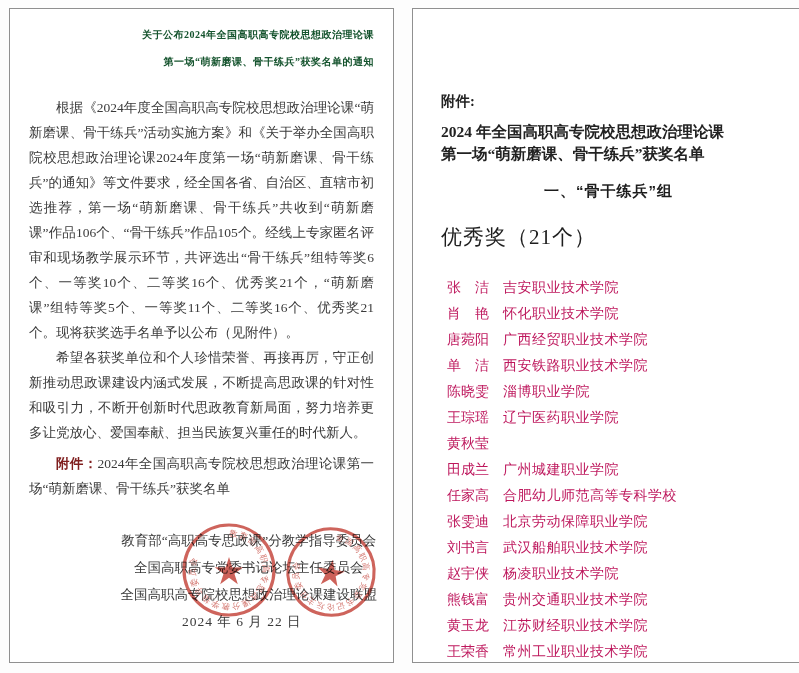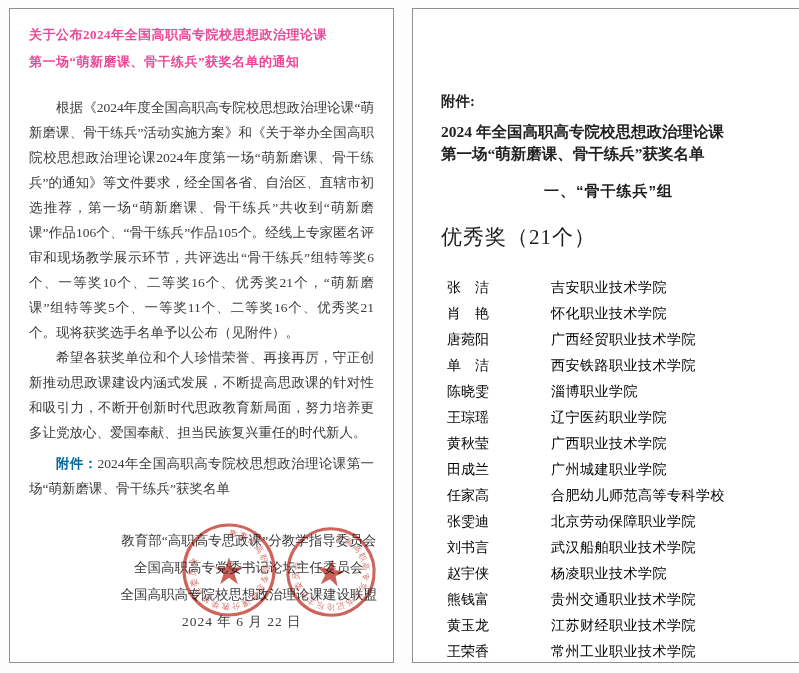--- a/index.html
+++ b/index.html
@@ -7,27 +7,27 @@
   body { position:relative; font-family:"Liberation Serif","DejaVu Serif",serif; color:#3c3c3c; }
 
   .page {
     position:absolute; top:8px; height:655px; background:#fff;
     border:1px solid #909090; overflow:hidden;
   }
   .page-left  { left:9px;  width:385px; padding:0 19px; }
   .page-right { left:412px; width:393px; padding:0 28px; }
 
   
-  .doc-title { margin-top:12px; text-align:left; font-weight:bold; color:#ec4899;
-               font-size:13px; line-height:27px; letter-spacing:0.5px; }
+  .doc-title { margin-top:12px; text-align:right; font-weight:bold; color:#14532d;
+               font-size:10px; line-height:27px; letter-spacing:0.5px; }
   .doc-body  { margin-top:20px; font-size:13.5px; line-height:25px;
                text-align:justify; color:#3a3a3a; }
   .doc-body p { text-indent:2em; }
   .doc-body p.attachment-para { margin-top:6px; }
-  .attachment-label-inline { font-weight:bold; color:#0369a1;margin-top:14px; }
+  .attachment-label-inline { font-weight:bold; color:#7f1d1d;margin-top:14px; }
 
   .signature-block {
     position:absolute; right:16px; top:518px; text-align:center;
     font-size:13.5px; line-height:27px; color:#3a3a3a; z-index:1;
   }
   .signature-block .date-line { padding-right:14px; letter-spacing:1px; }
 
   .seal { position:absolute; mix-blend-mode:multiply; opacity:0.87; z-index:2; pointer-events:none; }
   .seal-1 { left:171px; top:513px; width:96px; height:96px; }
   .seal-2 { left:275px; top:517px; width:92px; height:92px; transform:rotate(8deg); }
@@ -35,21 +35,21 @@
   
   .att-label { margin-top:82px; font-size:14.5px; font-weight:bold; color:#222; line-height:20px; }
   .att-title { text-align:left; font-weight:bold; color:#222; font-size:15.5px; line-height:22px; }
   .att-title.first { margin-top:10px; }
   .section-heading { margin-top:16px; text-align:center; font-weight:bold; color:#1c1c1c;
                      font-size:15px; font-family:"Liberation Sans","DejaVu Sans",sans-serif;
                      letter-spacing:1px; line-height:20px; }
   .award-heading { margin-top:22px; font-size:21px; font-weight:normal; color:#1e1e1e;
                    line-height:28px; letter-spacing:1px; }
   .winner-list { list-style:none; margin-top:24px; margin-left:6px; }
-  .winner-list li { display:flex; line-height:26px; font-size:14px; color:#000000;gap:48px; }
+  .winner-list li { display:flex; line-height:26px; font-size:14px; color:#be185d; }
   .winner-name { display:inline-block; width:46px; margin-right:10px; white-space:nowrap; }
   .winner-inst { letter-spacing:0.5px; }
 </style>
 </head>
 <body>
 
 <div class="page page-left">
 
   <div class="doc-title">
     <div>关于公布2024年全国高职高专院校思想政治理论课</div>
@@ -123,21 +123,20 @@
     <li>
         <span class="winner-name">陈晓雯</span>
         <span class="winner-inst">淄博职业学院</span>
       </li>
     <li>
         <span class="winner-name">王琮瑶</span>
         <span class="winner-inst">辽宁医药职业学院</span>
       </li>
     <li>
         <span class="winner-name">黄秋莹</span>
-        <span class="winner-inst">广西职业技术学院</span>
       </li>
     <li>
         <span class="winner-name">田成兰</span>
         <span class="winner-inst">广州城建职业学院</span>
       </li>
     <li>
         <span class="winner-name">任家高</span>
         <span class="winner-inst">合肥幼儿师范高等专科学校</span>
       </li>
     <li>

